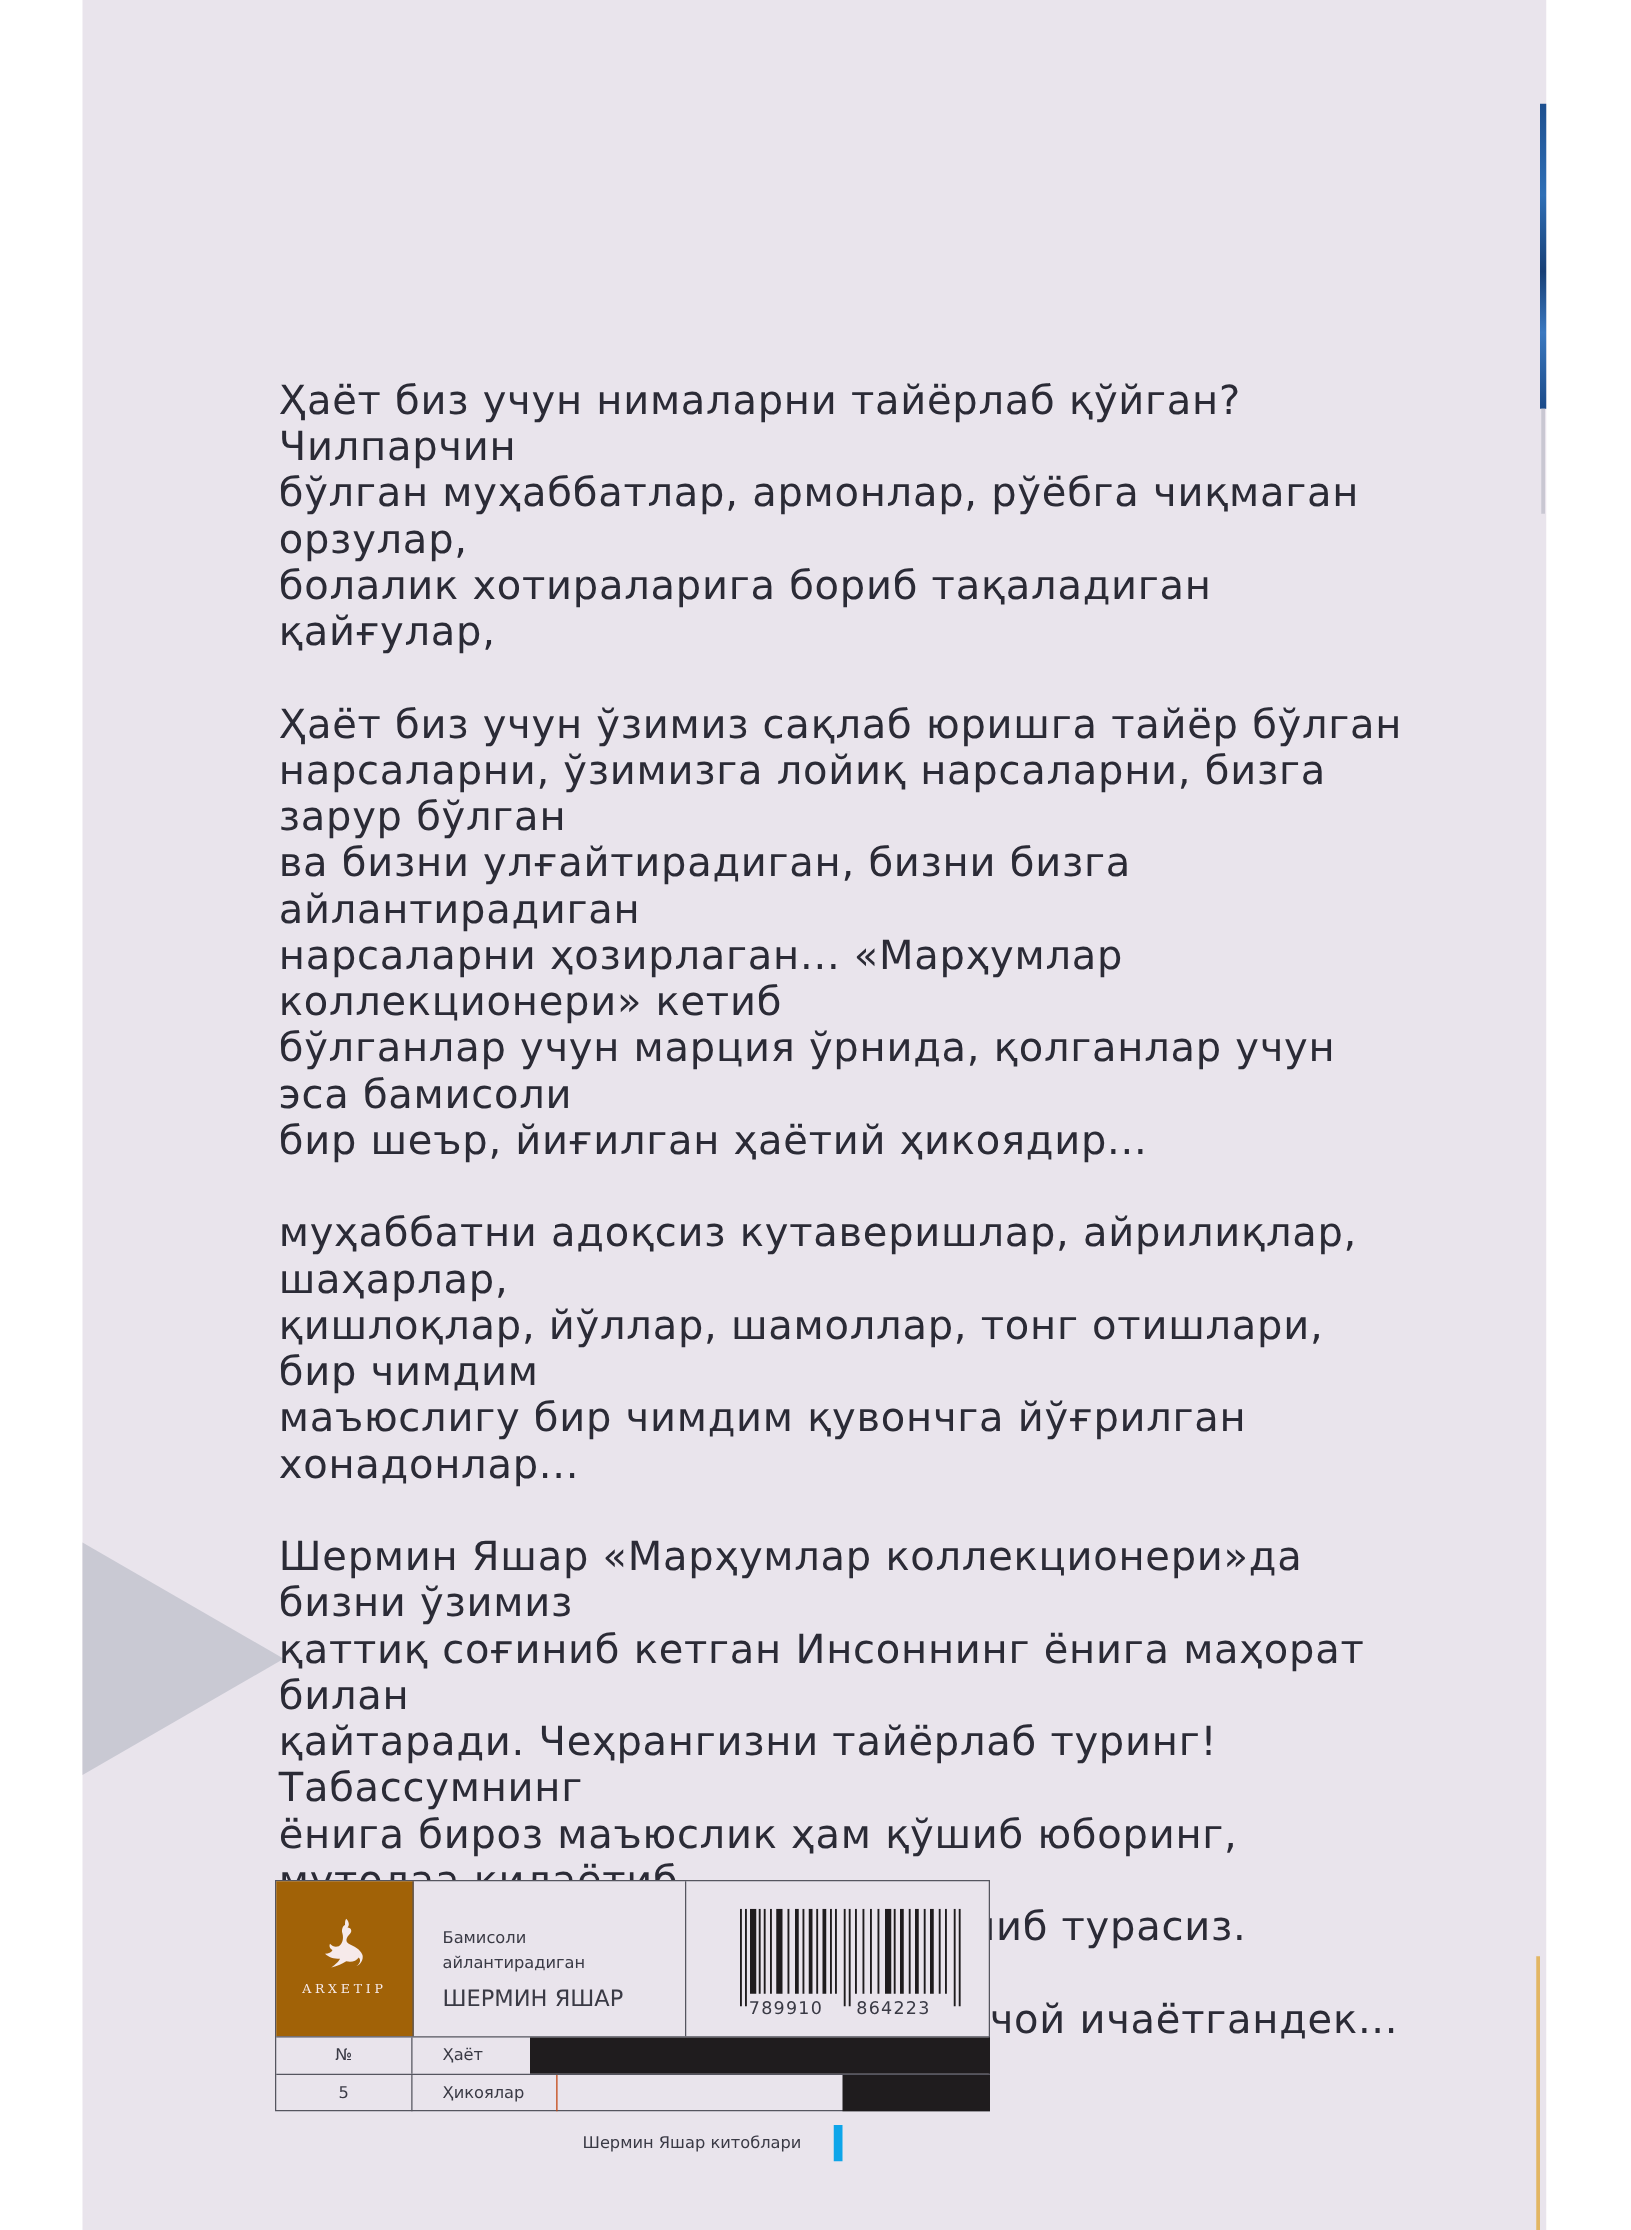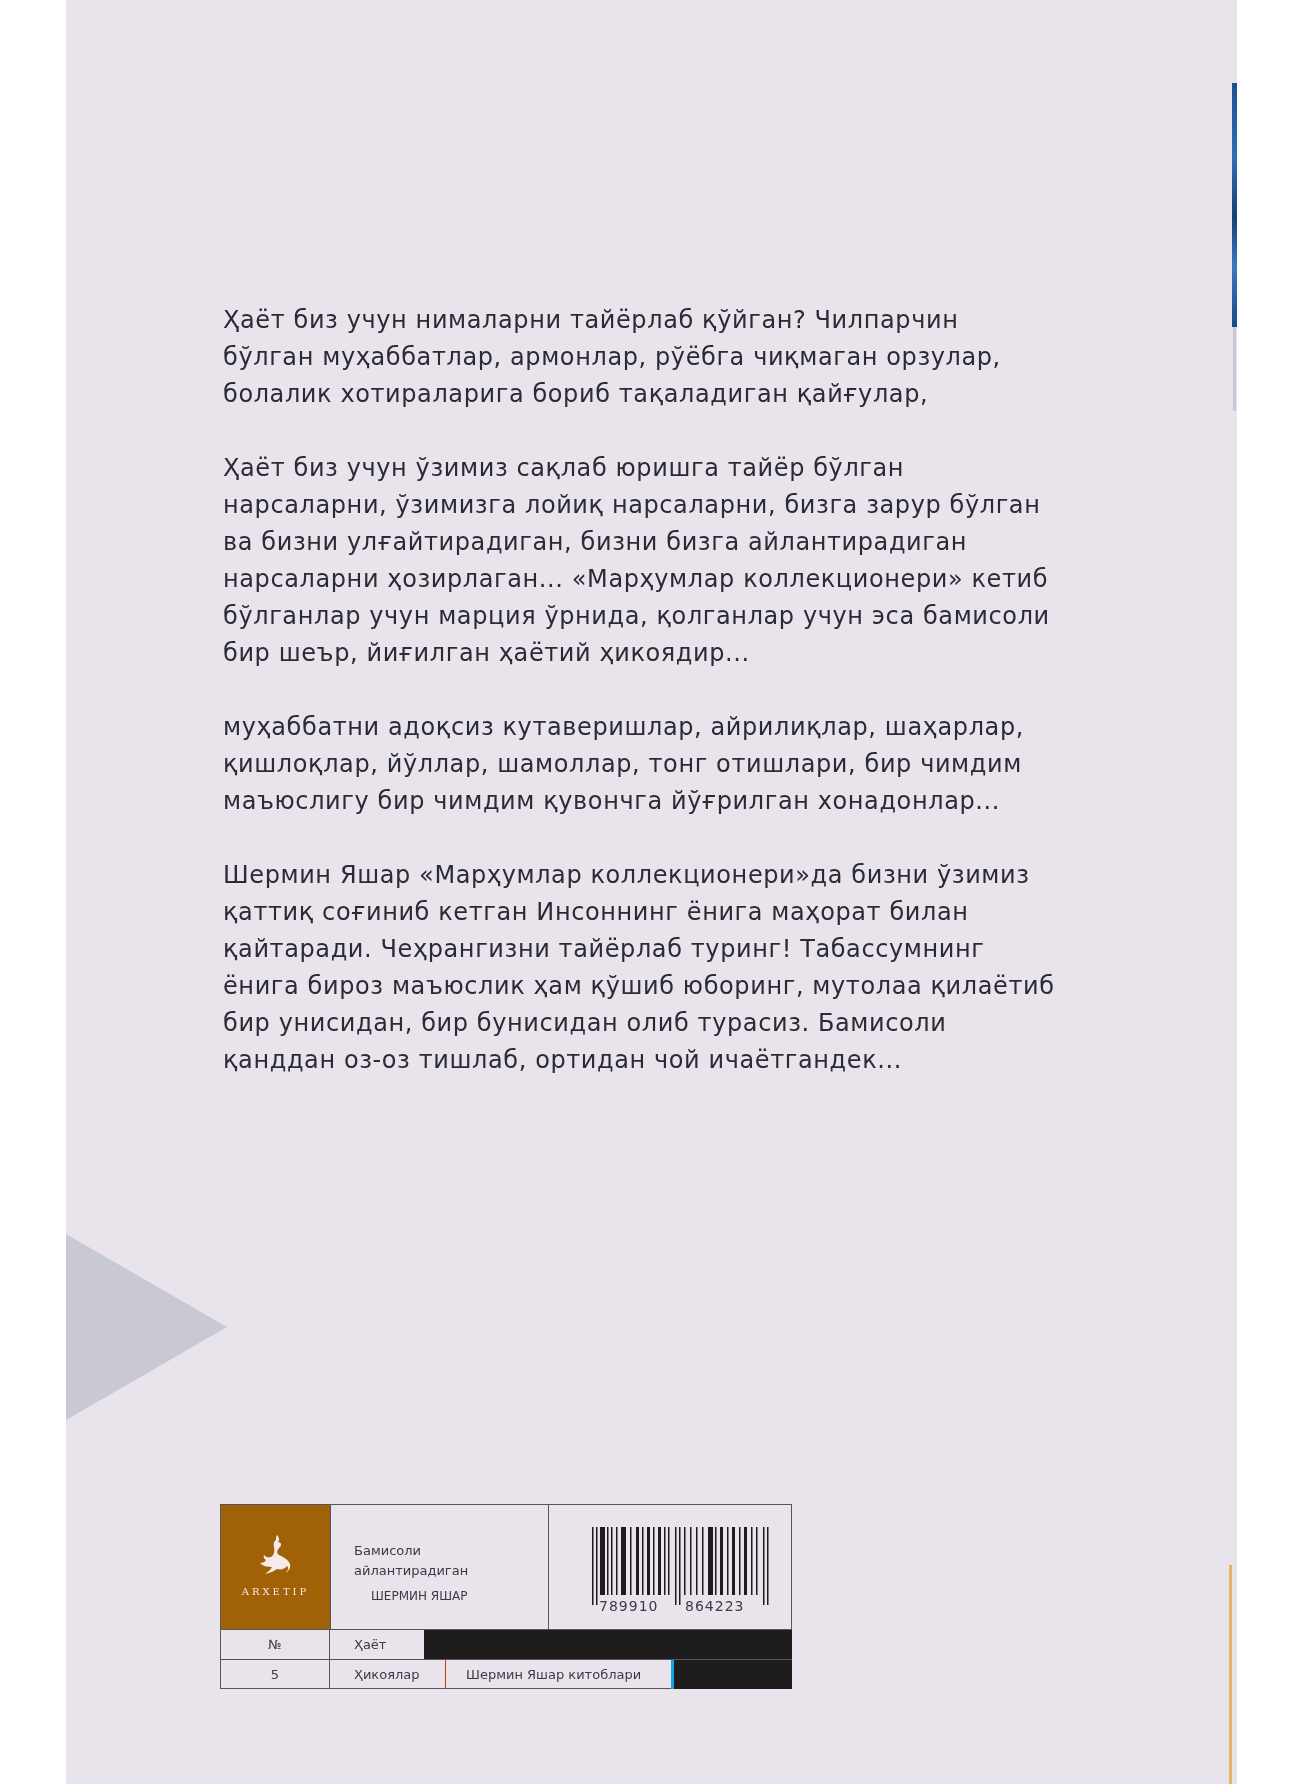--- a/index.html
+++ b/index.html
@@ -25,21 +25,21 @@
     background: #e2b664;
   }
   .triangle {
     position: absolute; left: 66px; top: 1234px; width: 0; height: 0;
     border-top: 93px solid transparent;
     border-bottom: 93px solid transparent;
     border-left: 161px solid #c9c9d3;
   }
   .blurb {
     position: absolute; left: 223px; top: 302px; width: 900px;
-    color: #2b2b36; font-size: 24px; line-height: 37px;
+    color: #2b2b36; font-size: 32px; line-height: 37px;
     letter-spacing: 0.6px;
   }
   .blurb p { margin: 0 0 37px 0; white-space: pre-line; }
 
   .info {
     position: absolute; left: 220px; top: 1504px; width: 572px; height: 185px;
     border: 1px solid #55555f; box-sizing: border-box; background: #e9e4ec;
     font-family: "DejaVu Sans", sans-serif; color: #3a3a45;
   }
   .logo-box {
@@ -53,40 +53,40 @@
   }
   .title-box {
     position: absolute; left: 109px; top: 0; width: 218px; height: 124px;
     border-right: 1px solid #55555f;
   }
   .title-box .t1, .title-box .t2, .title-box .t3 {
     position: absolute; left: 24px; font-size: 13px; color: #3a3a45;
   }
   .title-box .t1 { top: 38px; }
   .title-box .t2 { top: 58px; }
-  .title-box .t3 { top: 84px; font-size: 12px; margin-left: 17px; }
+  .title-box .t3 { top: 84px; font-size: 18px; }
   .barcode-box { position: absolute; left: 327px; top: 0; width: 244px; height: 124px; }
   .barcode { position: absolute; left: 44px; top: 22px; width: 180px; height: 86px; }
   .row2 {
     position: absolute; left: 0; top: 124px; width: 571px; height: 30px;
     border-top: 1px solid #55555f; box-sizing: border-box;
   }
   .row3 {
     position: absolute; left: 0; top: 154px; width: 571px; height: 30px;
     border-top: 1px solid #55555f; box-sizing: border-box;
   }
   .cell {
     position: absolute; top: 0; height: 29px; line-height: 29px; font-size: 13px;
     box-sizing: border-box; color: #3a3a45;
   }
   .black { position: absolute; background: #1f1c1e; }
   .c-num { left: 0; width: 109px; text-align: center; border-right: 1px solid #55555f; }
   .c-genre { left: 109px; width: 94px; padding-left: 24px; }
   .c-genre2 { left: 109px; width: 116px; padding-left: 24px; border-right: 1px solid #c2410c; }
-  .c-series { left: 225px; width: 228px; padding-left: 20px; border-right: 3px solid #0ea5e9; }
+  .c-series { left: 225px; width: 228px; padding-left: 20px; border-right: 7px solid #0ea5e9; margin-top: 40px; }
 </style>
 </head>
 <body>
 
 <div class="cover"></div>
 <div class="spine-strip"></div>
 <div class="spine-strip-gray"></div>
 <div class="gold-line"></div>
 <div class="triangle"></div>
 

